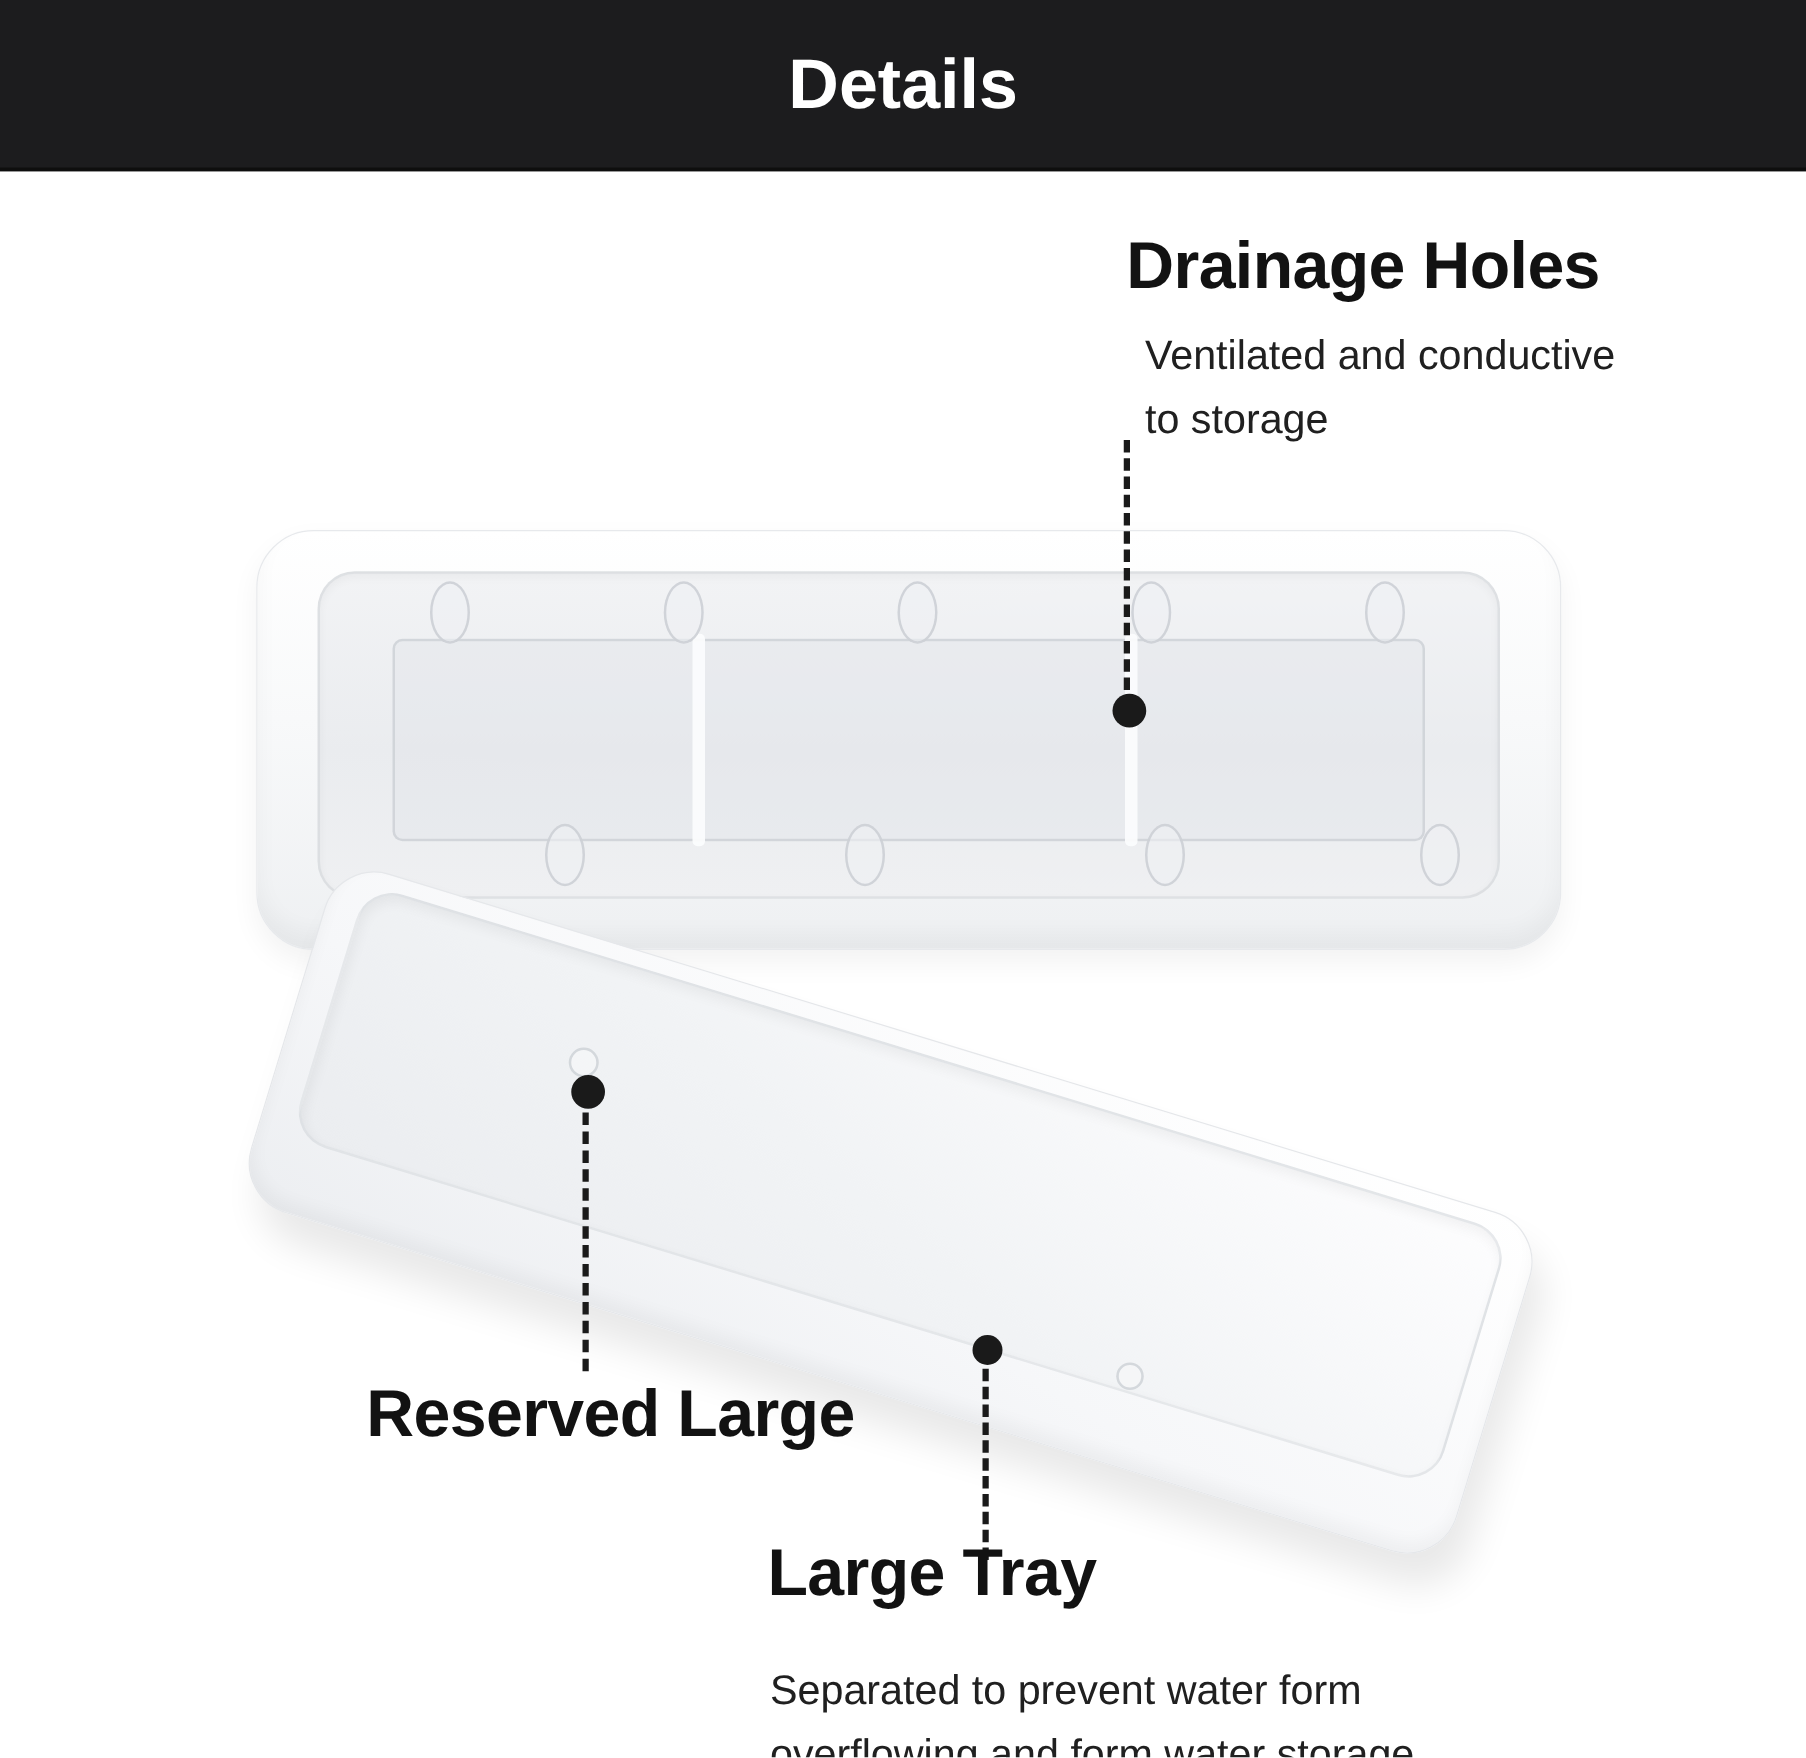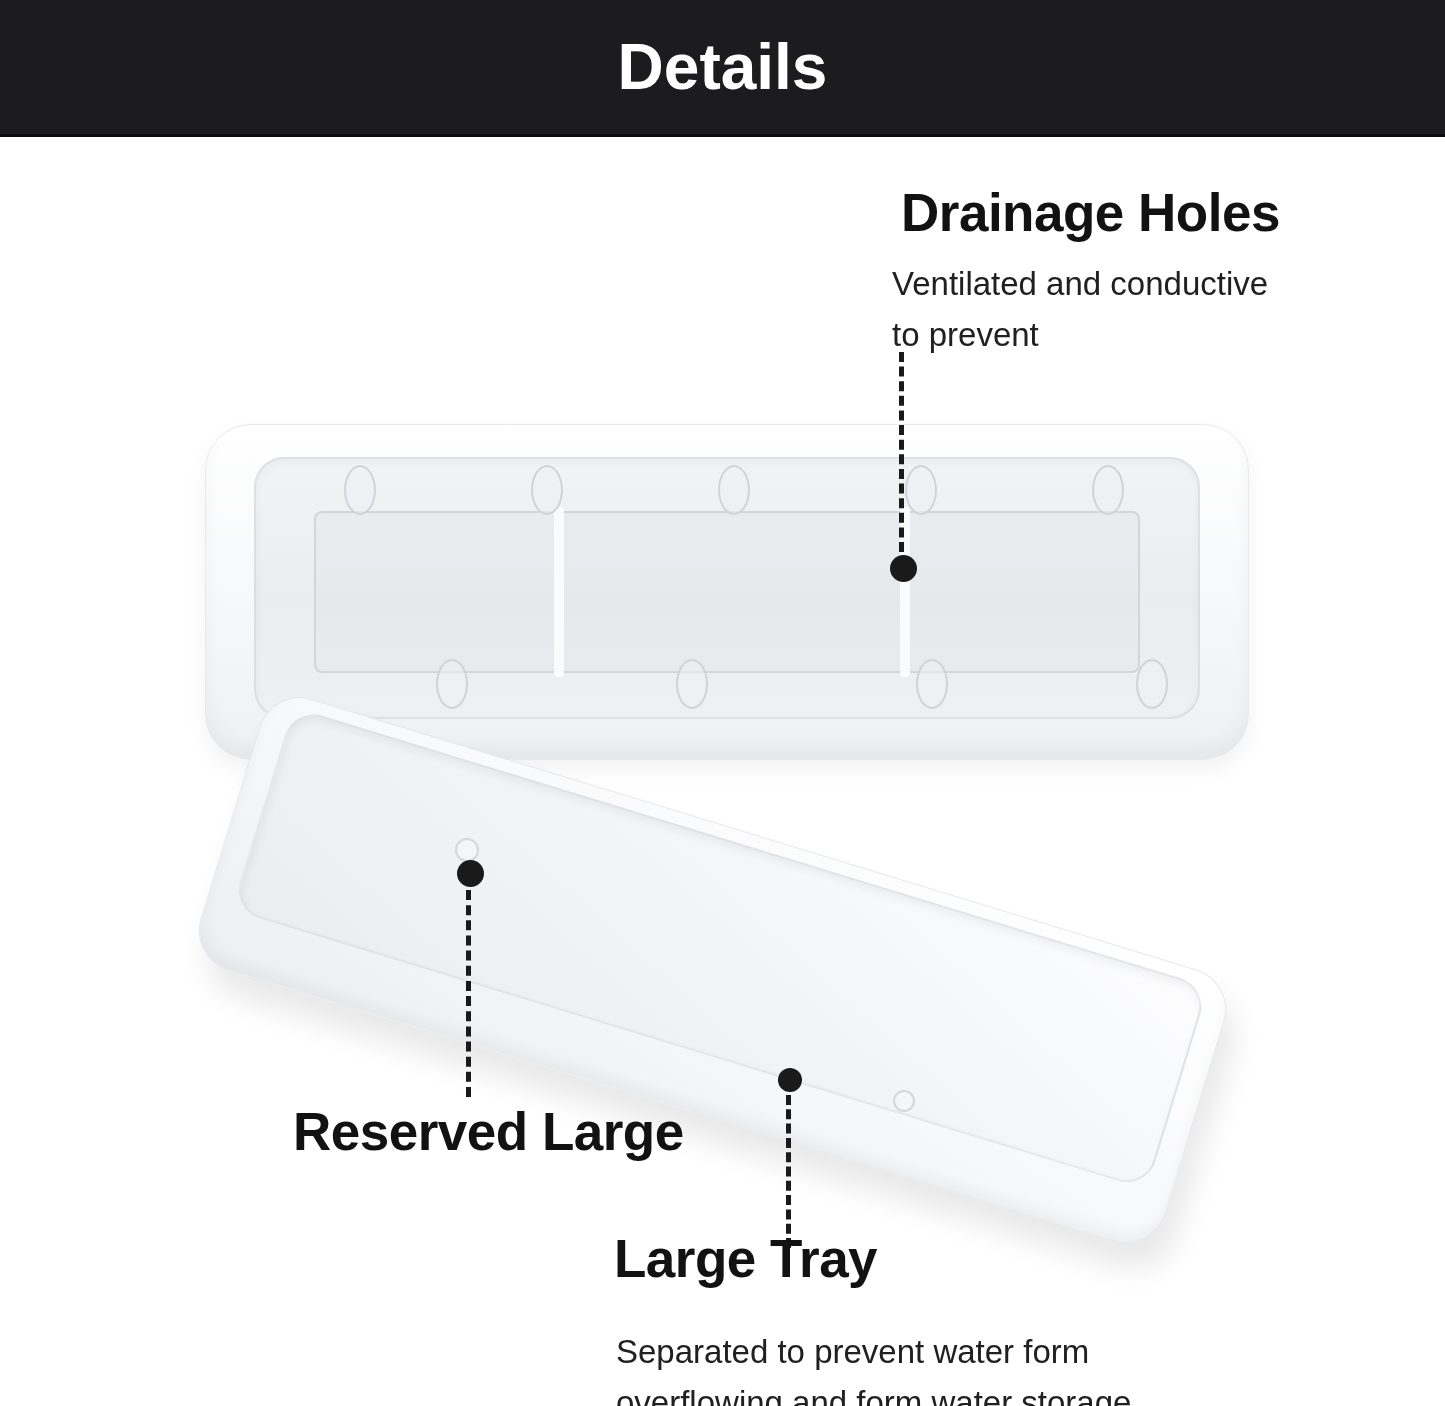--- a/index.html
+++ b/index.html
@@ -15,21 +15,21 @@
   
   .banner{
     position:absolute;left:0;top:0;width:1445px;height:134px;
     background:#1c1c1e;
     border-bottom:3px solid #0e0e0e;
     display:flex;align-items:center;justify-content:center;
     z-index:10;
   }
   .banner h1{
     margin:0;
-    font-size:64px;font-weight:700;letter-spacing:0px;
+    font-size:56px;font-weight:700;letter-spacing:0px;
     color:#ffffff;line-height:1;
   }
 
   
   .planter{
     position:absolute;left:205px;top:424px;width:1042px;height:334px;
     background:linear-gradient(180deg,#ffffff 0%,#f8f9fa 45%,#eef0f2 100%);
     border:1px solid #e7e9ec;
     border-radius:46px;
     box-shadow:0 10px 22px rgba(0,0,0,0.05), inset 0 -12px 18px rgba(0,0,0,0.04);
@@ -106,21 +106,21 @@
     letter-spacing:-0.5px;line-height:1.1;z-index:6;white-space:nowrap;
   }
   .title-drainage{left:889px;top:184px;margin-left:12px;}
   .title-reserved{left:293px;top:1103px;}
   .title-large{left:614px;top:1230px;}
   .callout-desc{
     position:absolute;z-index:6;
     font-size:33px;font-weight:400;color:#202020;line-height:1.55;
     white-space:nowrap;
   }
-  .desc-drainage{left:892px;top:258px;}
+  .desc-drainage{left:916px;top:258px;}
   .desc-large{left:616px;top:1326px;}
 </style>
 </head>
 <body>
 
 <div class="stage">
 
   <div class="banner">
     <h1>Details</h1>
   </div>
@@ -150,21 +150,21 @@
     <div class="tray">
       <div class="tray-cavity"></div>
     </div>
     <div class="tray-hole hole-a"></div>
     <div class="tray-hole hole-b"></div>
   </div>
 
   <h2 class="callout-title title-drainage">Drainage Holes</h2>
   <div class="callout-desc desc-drainage">
     <div>Ventilated and conductive</div>
-    <div>to prevent</div>
+    <div>to storage</div>
   </div>
   <div class="callout-line line-drainage"></div>
   <div class="callout-dot dot-drainage"></div>
 
   <div class="callout-dot dot-reserved"></div>
   <div class="callout-line line-reserved"></div>
   <h2 class="callout-title title-reserved">Reserved Large</h2>
 
   <div class="callout-dot dot-large"></div>
   <div class="callout-line line-large"></div>

